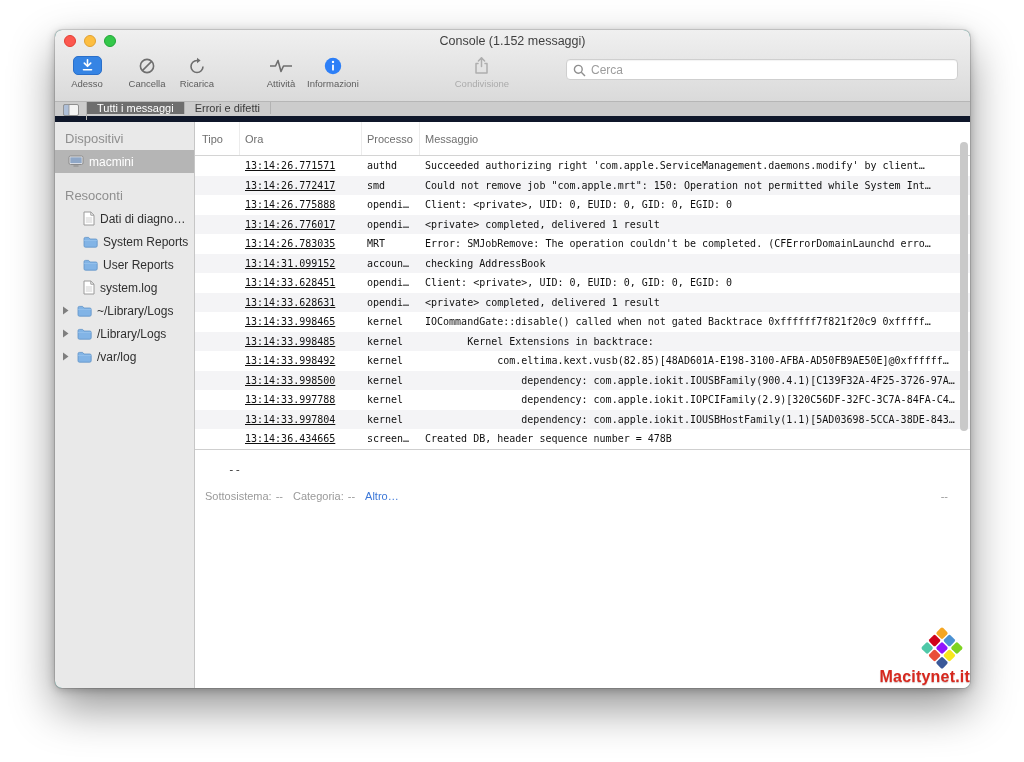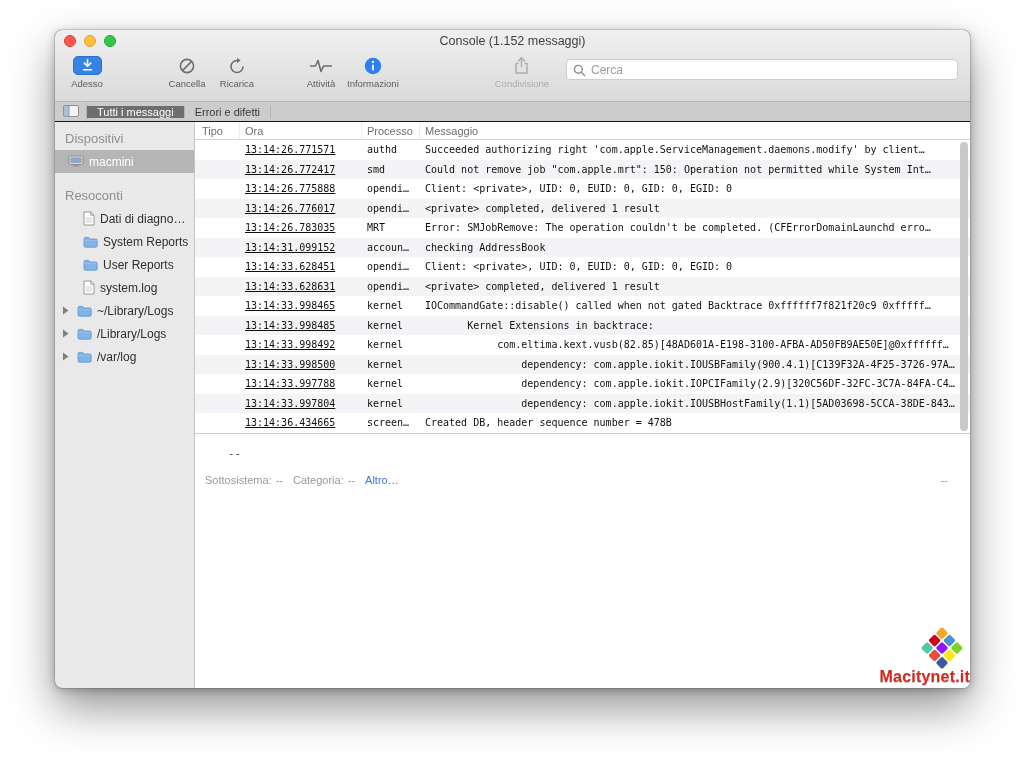--- a/index.html
+++ b/index.html
@@ -18,39 +18,39 @@
   .tl { width:12px; height:12px; border-radius:50%; display:inline-block; }
   .tl-red    { background:#fc5850; border:1px solid #e33e32; }
   .tl-yellow { background:#fdbe41; border:1px solid #e0a131; }
   .tl-green  { background:#34c84a; border:1px solid #22a538; }
   .wtitle { text-align:center; line-height:23px; font-size:12.5px; color:#3f3f3f; }
 
   .toolbar { height:49px; display:flex; align-items:flex-start; padding:3px 12px 0 12px; }
   .tbtns { display:flex; align-items:flex-start; }
   .tbtn { display:flex; flex-direction:column; align-items:center; min-width:40px; }
   .tbtn:nth-child(1){ margin-left:0px; }
-  .tbtn:nth-child(2){ margin-left:60px; }
+  .tbtn:nth-child(2){ margin-left:20px; }
   .tbtn:nth-child(3){ margin-left:10px; }
   .tbtn:nth-child(4){ margin-left:44px; }
   .tbtn:nth-child(5){ margin-left:6px; }
   .tbtn:nth-child(6){ margin-left:96px; }
   .ticon { height:21px; display:flex; align-items:center; justify-content:center; }
   .tlabel { font-size:9.5px; color:#5d5d5d; margin-top:2px; white-space:nowrap; }
   .tbtn.disabled .tlabel { color:#ababab; }
 
   .search { margin-left:auto; margin-top:4px; width:392px; height:21px; position:relative; }
   .sinput { width:100%; height:100%; border:1px solid #cfcfcf; border-radius:4px;
             background:#fff; padding:0 6px 0 24px; font-size:12px; color:#333; outline:none;
             font-family:"Liberation Sans",sans-serif; box-shadow:inset 0 1px 1px rgba(0,0,0,.05); }
   .sinput::placeholder { color:#9d9d9d; }
   .smag { position:absolute; left:7px; top:4px; pointer-events:none; }
 
   
-  .filterbar { height:20px; background:#cccccc; border-bottom:1px solid #0f172a;
-               display:flex; align-items:center; }
+  .filterbar { height:20px; background:#cccccc; border-bottom:6px solid #0f172a;
+               display:flex; align-items:flex-start; }
   .toggle-btn { width:32px; display:flex; align-items:center; justify-content:center;
                 border-right:1px solid #b3b3b3; }
   .segs { display:flex; align-items:stretch; }
   .seg { display:flex; align-items:center; padding:0 10px; font-size:11px; color:#3a3a3a;
          border-right:1px solid #b3b3b3; white-space:nowrap; }
   .seg.active { background:#6e6e6e; color:#ffffff; }
 
   
   .content { flex:1; display:flex; min-height:0; }
 
@@ -62,21 +62,21 @@
            padding-left:28px; gap:5px; white-space:nowrap; }
   .sec-0 .sitem { padding-left:13px; }
   .sitem.expandable { padding-left:7px; }
   .sitem.selected { background:#b5b5b5; color:#ffffff; }
   .disc { width:10px; display:flex; align-items:center; }
   .sicon { display:flex; align-items:center; }
   .slabel { overflow:hidden; text-overflow:ellipsis; }
 
   .main { flex:1; display:flex; flex-direction:column; background:#fff;
           position:relative; min-width:0; }
-  .thead { height:18px; display:flex; align-items:center; border-bottom:1px solid #d4d4d4;
+  .thead { height:34px; display:flex; align-items:center; border-bottom:1px solid #d4d4d4;
            font-size:11px; color:#6f6f6f; flex:none; }
   .th { height:100%; display:flex; align-items:center; border-right:1px solid #ececec; }
   .th-tipo { width:45px; padding-left:7px; }
   .th-ora  { width:122px; padding-left:5px; }
   .th-proc { width:58px; padding-left:5px; }
   .th-msg  { flex:1; padding-left:5px; border-right:none; }
 
   .tbody { flex:none; }
   .trow { height:19.5px; display:flex; align-items:center;
           font-family:"DejaVu Sans Mono", monospace; font-size:10px; color:#101010; }

